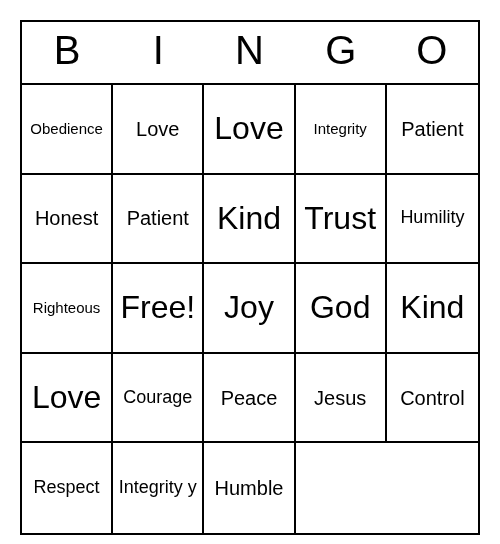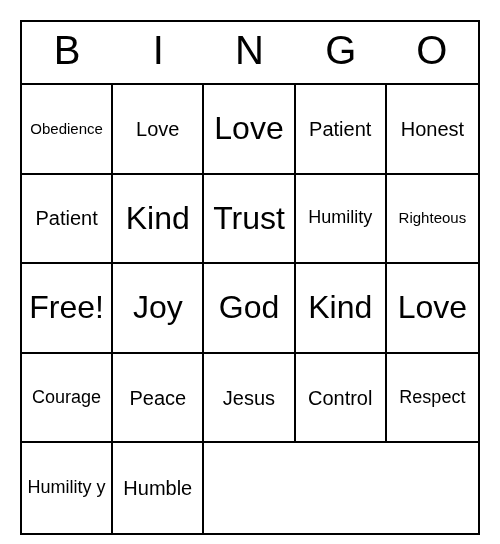--- a/index.html
+++ b/index.html
@@ -74,33 +74,34 @@
     <div class="header-cell">B</div>
     <div class="header-cell">I</div>
     <div class="header-cell">N</div>
     <div class="header-cell">G</div>
     <div class="header-cell">O</div>
   </div>
   <div class="grid" id="grid">
       <div class="cell small">Obedience</div>
       <div class="cell">Love</div>
       <div class="cell large">Love</div>
+      <div class="cell small">Integrity</div>
       <div class="cell">Patient</div>
       <div class="cell">Honest</div>
       <div class="cell">Patient</div>
       <div class="cell large">Kind</div>
       <div class="cell large">Trust</div>
       <div class="cell medium">Humility</div>
       <div class="cell small">Righteous</div>
       <div class="cell large">Free!</div>
       <div class="cell large">Joy</div>
       <div class="cell large">God</div>
       <div class="cell large">Kind</div>
       <div class="cell large">Love</div>
       <div class="cell medium">Courage</div>
       <div class="cell">Peace</div>
       <div class="cell">Jesus</div>
       <div class="cell">Control</div>
       <div class="cell medium">Respect</div>
-      <div class="cell medium">Humility y</div>
+      <div class="cell medium">Integrity y</div>
       <div class="cell">Humble</div>
     </div>
 </div>
 
 </body></html>

